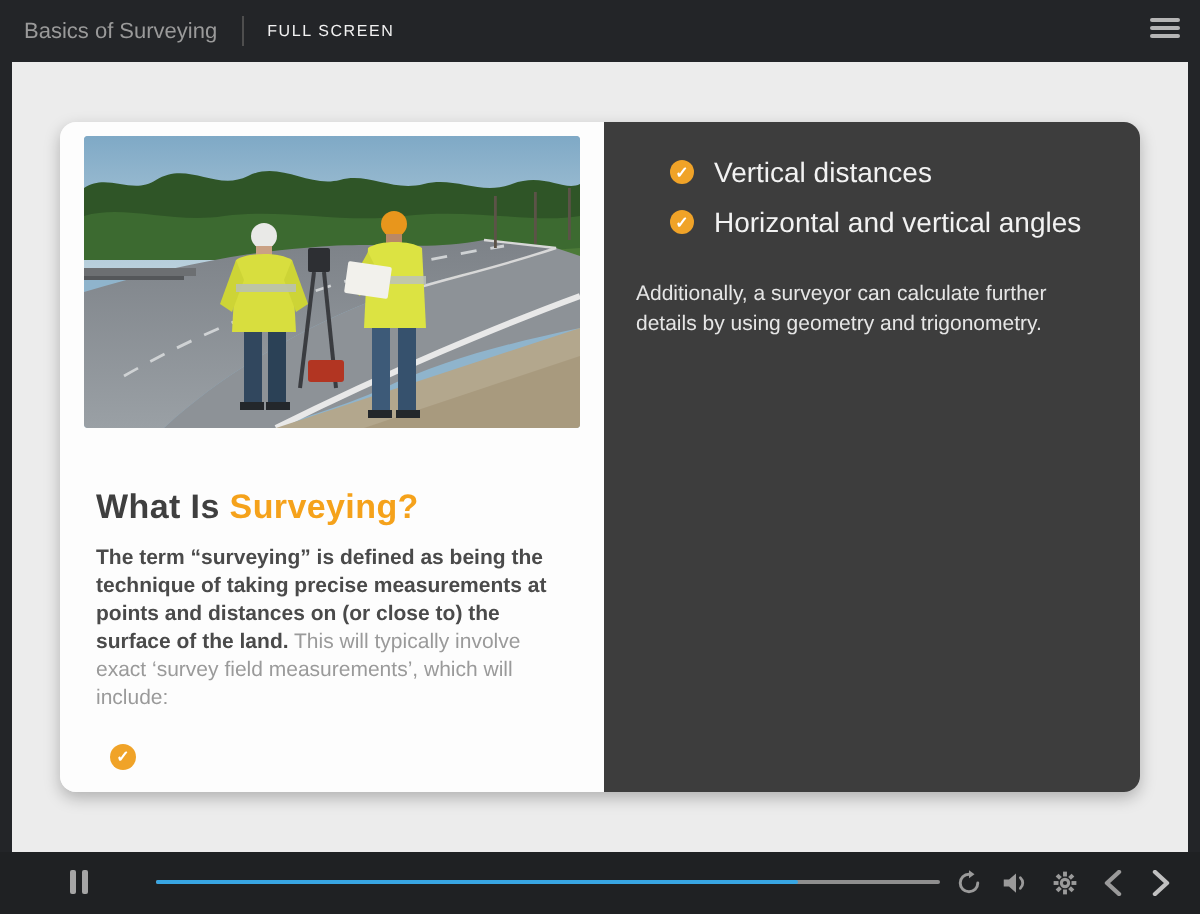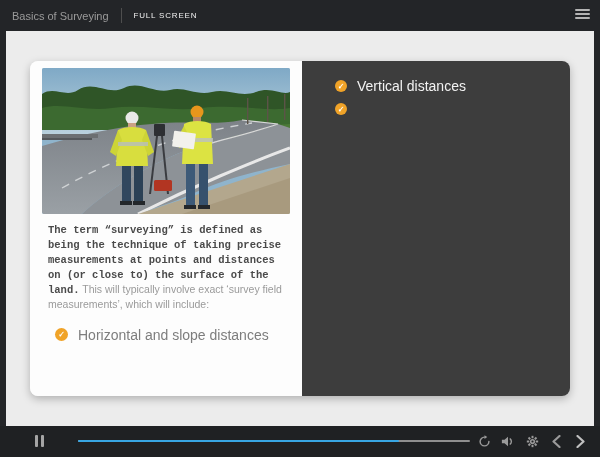--- a/index.html
+++ b/index.html
@@ -48,21 +48,21 @@
   .photo {
     margin:7px 12px 0 12px; height:146px; border-radius:2px; overflow:hidden;
     background:#8fb4cc;
   }
   .photo svg { display:block; width:100%; height:100%; }
 
   
   .slide-title { margin:30px 18px 0 18px; font-size:17px; font-weight:bold; color:#3f3f3f; letter-spacing:0.2px; }
   .slide-title .hl { color:#f5a21b; }
   .slide-body { margin:9px 18px 0 18px; font-size:10.5px; line-height:1.33; color:#9a9a9a; }
-  .slide-body b { color:#4a4a4a;font-family:Liberation Mono, monospace; }
+  .slide-body b { color:#4a4a4a; }
 
   
   .bullet-row { display:flex; align-items:center; }
   .bullet-row.left-b { margin:15px 18px 0 25px; }
   .check-circle {
     width:13px; height:13px; min-width:13px; border-radius:50%;
     background:#f0a328; color:#fff; font-size:8px; font-weight:bold;
     display:flex; align-items:center; justify-content:center;
   }
   .bullet-label { margin-left:10px; font-size:14px; color:#7d7d7d; }
@@ -179,38 +179,40 @@
           <path d="M142,58 L132,76 L138,80 L146,66 Z" fill="#d0d738"></path>
           <rect x="142" y="70" width="29" height="4" fill="#bcc2ba" opacity="0.85"></rect>
           <rect x="131" y="64" width="22" height="16" rx="1" fill="#f2f1ec" transform="rotate(8 142 72)"></rect>
           <rect x="144" y="96" width="9" height="42" fill="#3d5a78"></rect>
           <rect x="157" y="96" width="9" height="42" fill="#36516d"></rect>
           <rect x="142" y="137" width="12" height="4" fill="#23272b"></rect>
           <rect x="156" y="137" width="12" height="4" fill="#23272b"></rect>
         </svg>
       </div>
 
+      <div class="slide-title"><span>What Is </span><span class="hl">Surveying?</span></div>
 
       <div class="slide-body"><b>The term “surveying” is defined as being the technique of taking precise measurements at points and distances on (or close to) the surface of the land.</b><span> This will typically involve exact ‘survey field measurements’, which will include:</span></div>
 
       <div class="bullet-row left-b">
         <span class="check-circle">✓</span>
-        <span class="bullet-label">Horizontal and slope distances</span>
       </div>
     </div>
 
     <div class="panel-right">
       <div class="bullet-row">
         <span class="check-circle">✓</span>
         <span class="bullet-label">Vertical distances</span>
       </div>
       <div class="bullet-row">
         <span class="check-circle">✓</span>
-      </div>
-
+        <span class="bullet-label">Horizontal and vertical angles</span>
+      </div>
+
+      <p class="dark-par p2">Additionally, a surveyor can calculate further details by using geometry and trigonometry.</p>
     </div>
 
   </div>
 </div>
 
 <div class="playerbar">
   <div class="pause-btn">
     <div></div>
     <div></div>
   </div>

